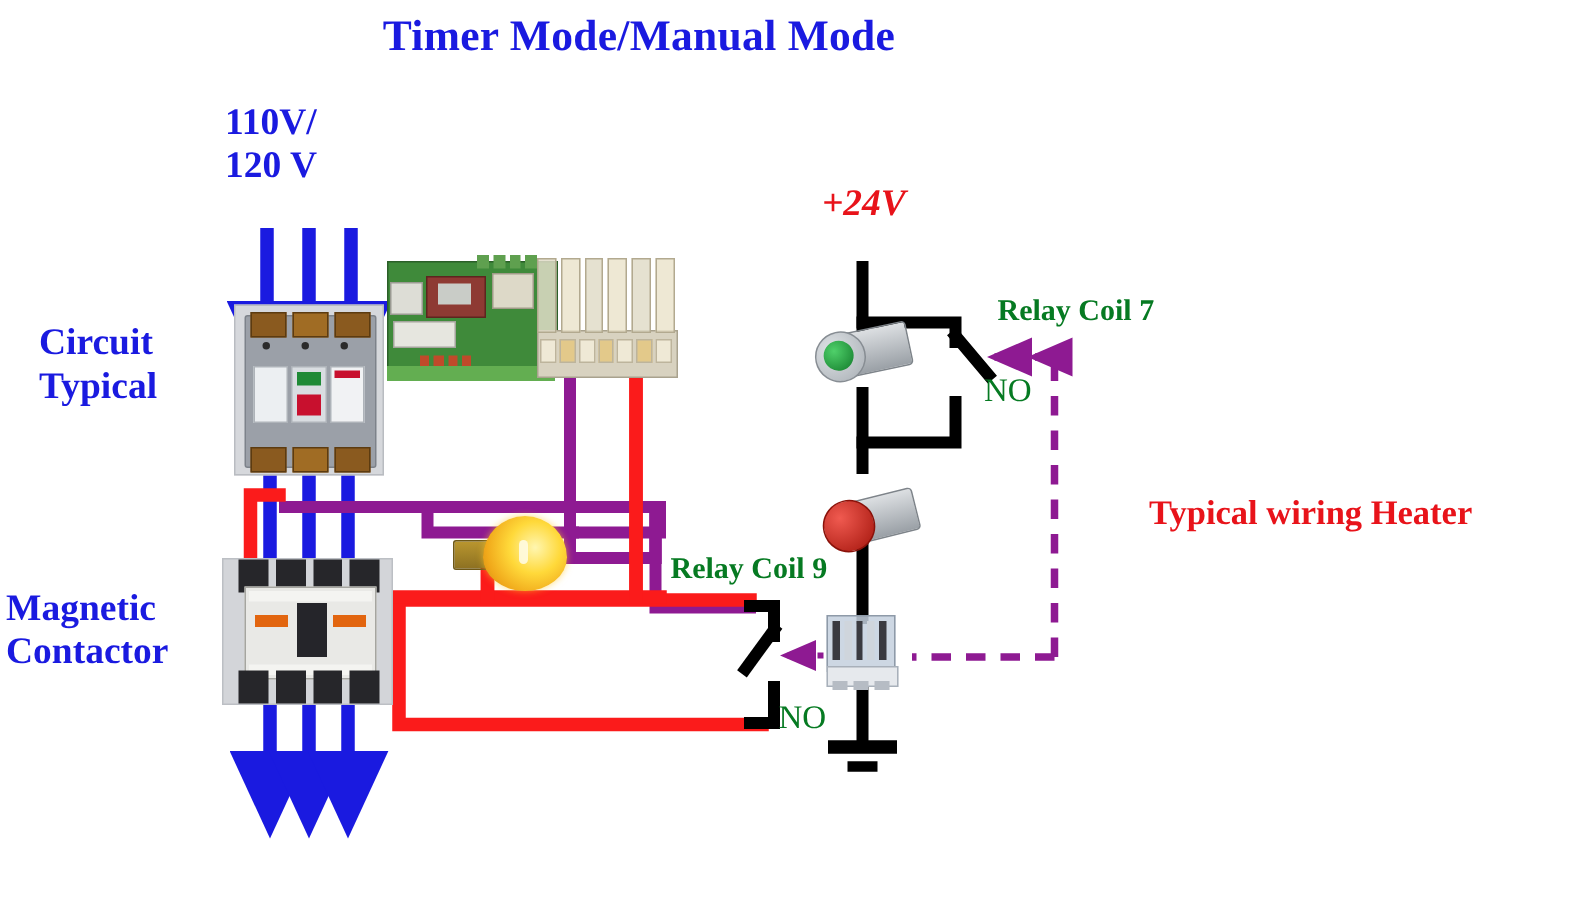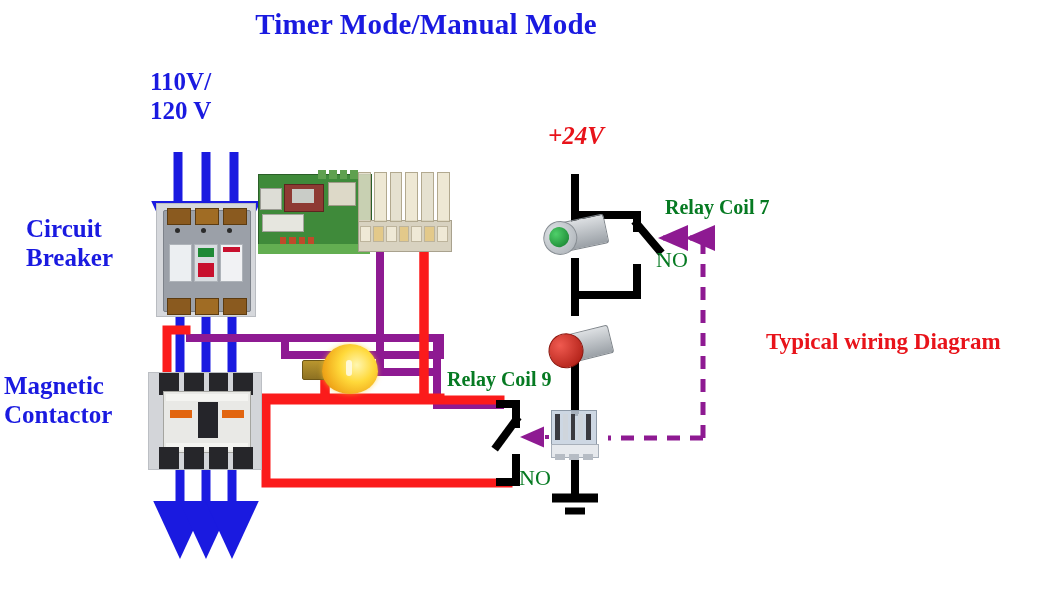--- a/index.html
+++ b/index.html
@@ -33,21 +33,21 @@
     color: #1a1ae0;
     font-size: 25px;
   }
   #breaker-label {
     left: 26px; top: 215px;
     color: #1a1ae0;
     font-size: 25px;
     text-align: left;
   }
   #contactor-label {
-    left: 4px; top: 372px;
+    left: 4px; top: 392px;
     color: #1a1ae0;
     font-size: 25px;
   }
   #loads-label {
     left: 48px; top: 512px;
     color: #e8131a;
     font-size: 25px;
     text-align: center;
     width: 240px;
   }
@@ -338,23 +338,23 @@
       <span style="flex:1;background:#b6bcc4;"></span>
         <span style="flex:1;background:#b6bcc4;"></span>
       <span style="flex:1;background:#b6bcc4;"></span>
     </div>
   </div>
 
   <div class="lbl" id="title">Timer Mode/Manual Mode</div>
   <div class="lbl" id="supply-label">110V/
 120 V</div>
   <div class="lbl" id="breaker-label">Circuit
-Breaker</div>
+Typical</div>
   <div class="lbl" id="contactor-label">Magnetic
 Contactor</div>
   <div class="lbl" id="v24-label">+24V</div>
   <div class="lbl" id="coil1-label">Relay Coil 7</div>
   <div class="lbl" id="coil2-label">Relay Coil 9</div>
   <div class="lbl" id="no1-label">NO</div>
   <div class="lbl" id="no2-label">NO</div>
-  <div class="lbl" id="typical-label">Typical wiring Diagram</div>
+  <div class="lbl" id="typical-label">Typical wiring Heater</div>
 
 </div>
 
 </body></html>

